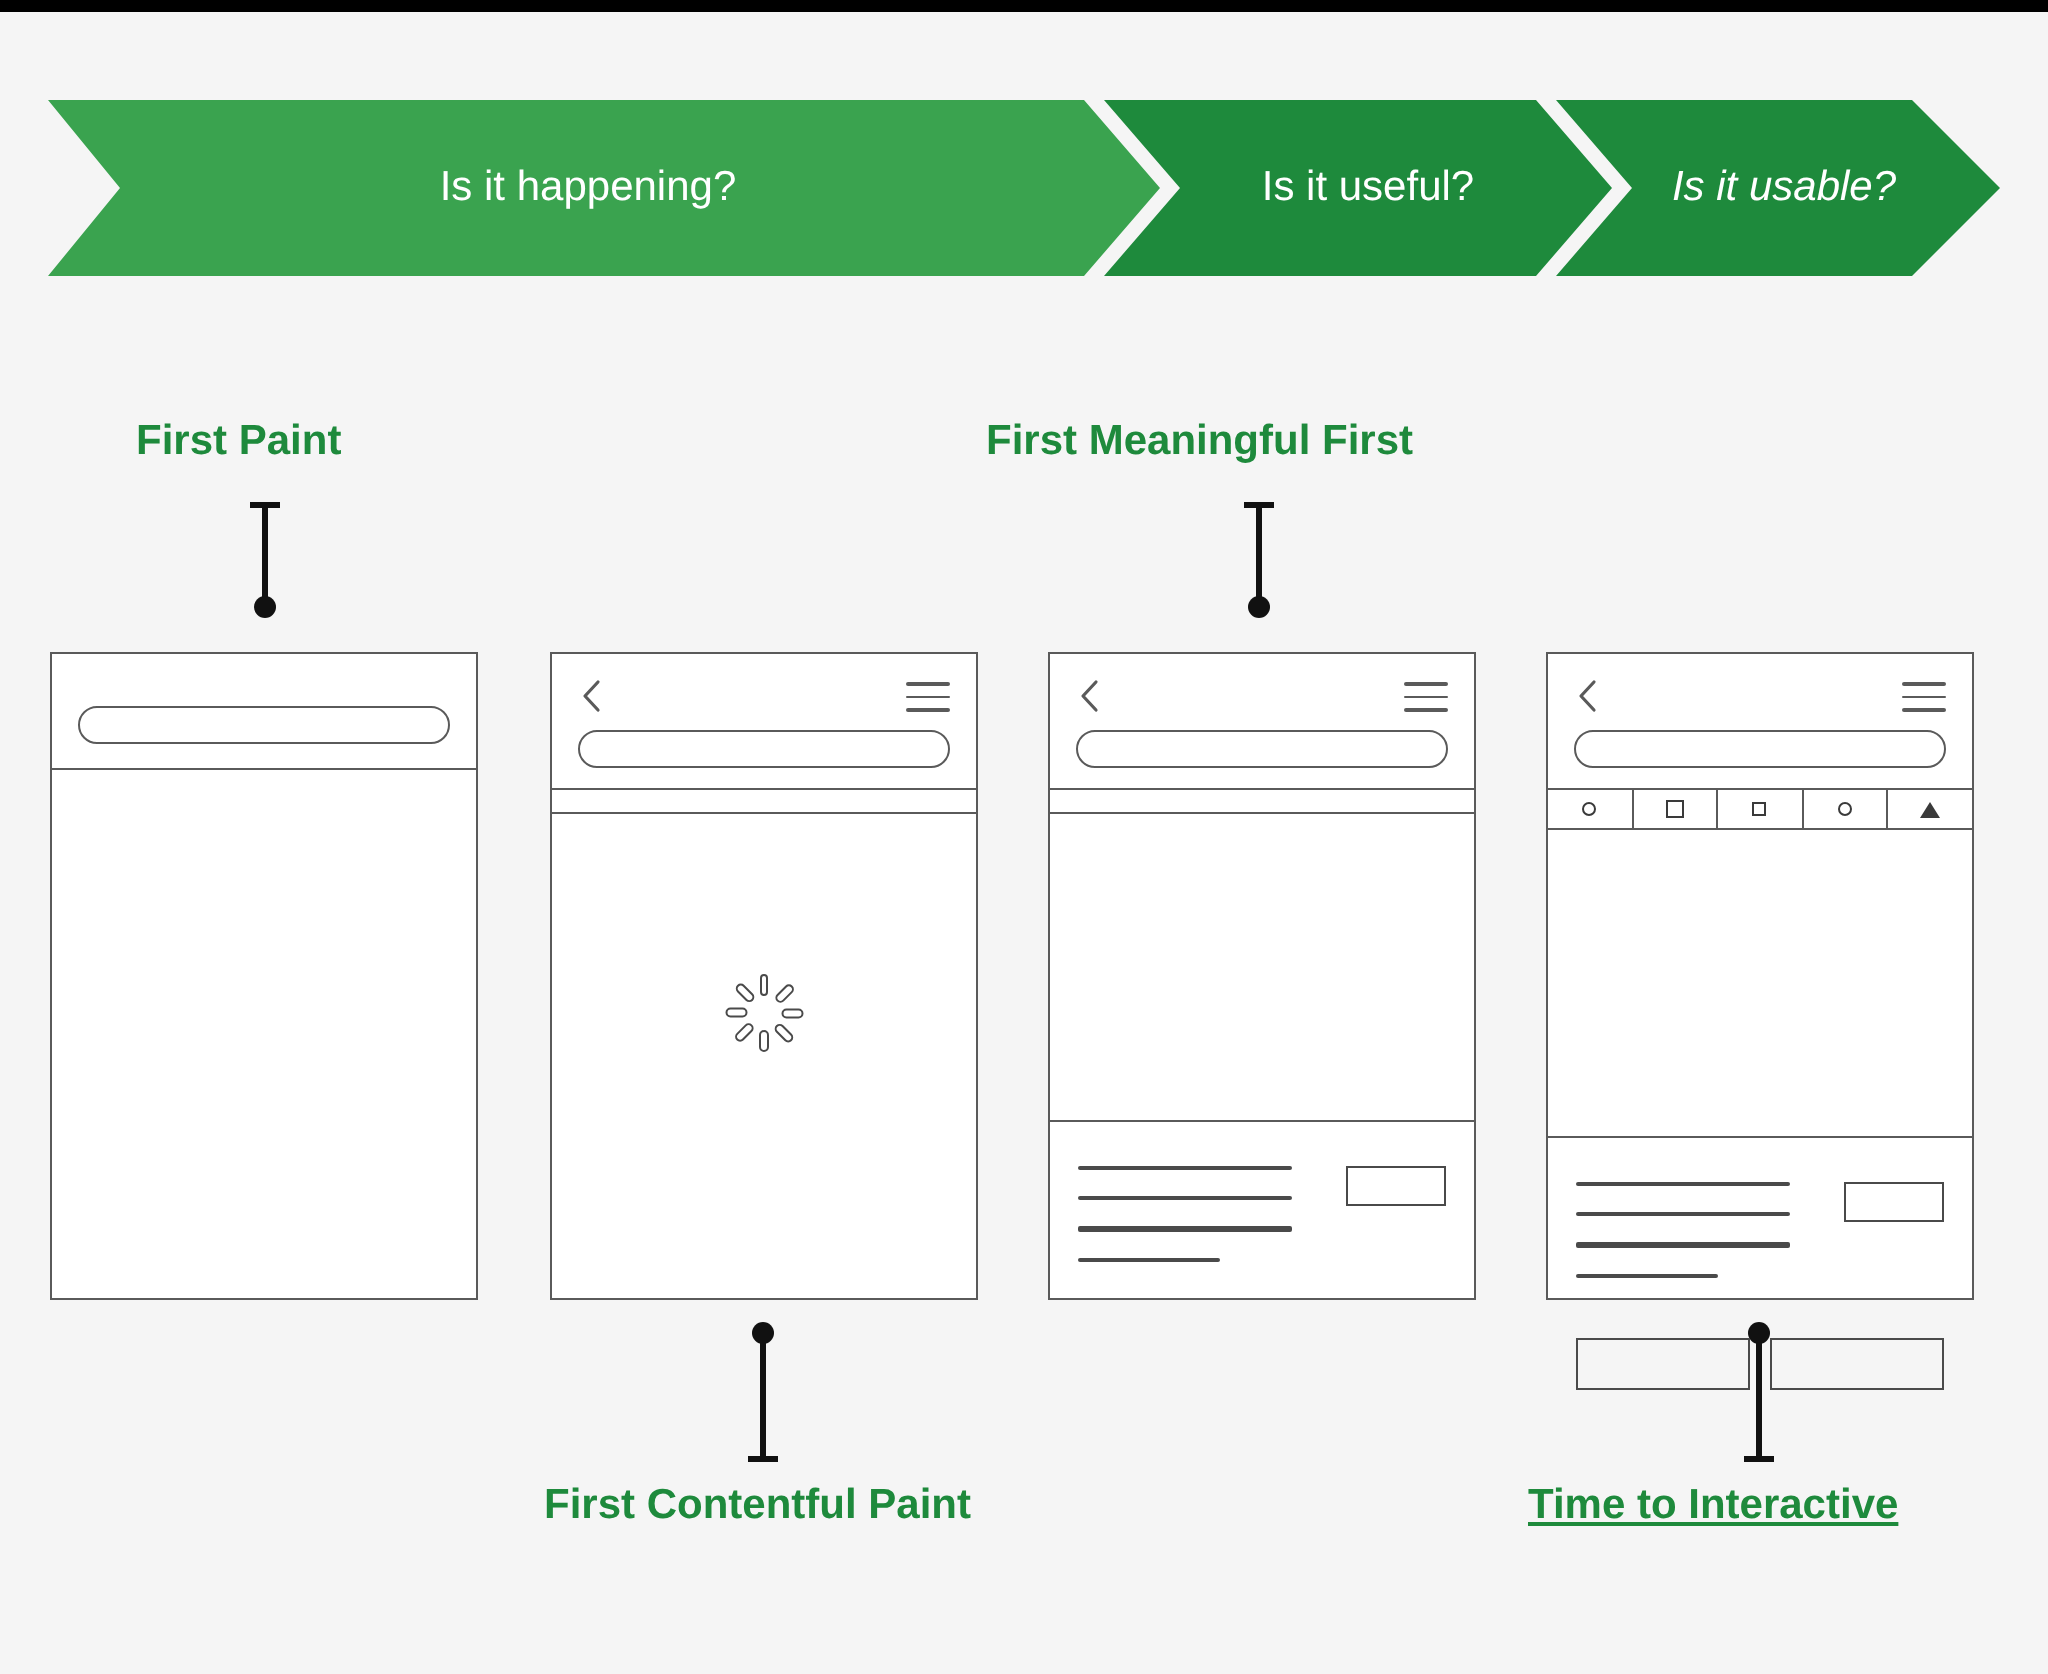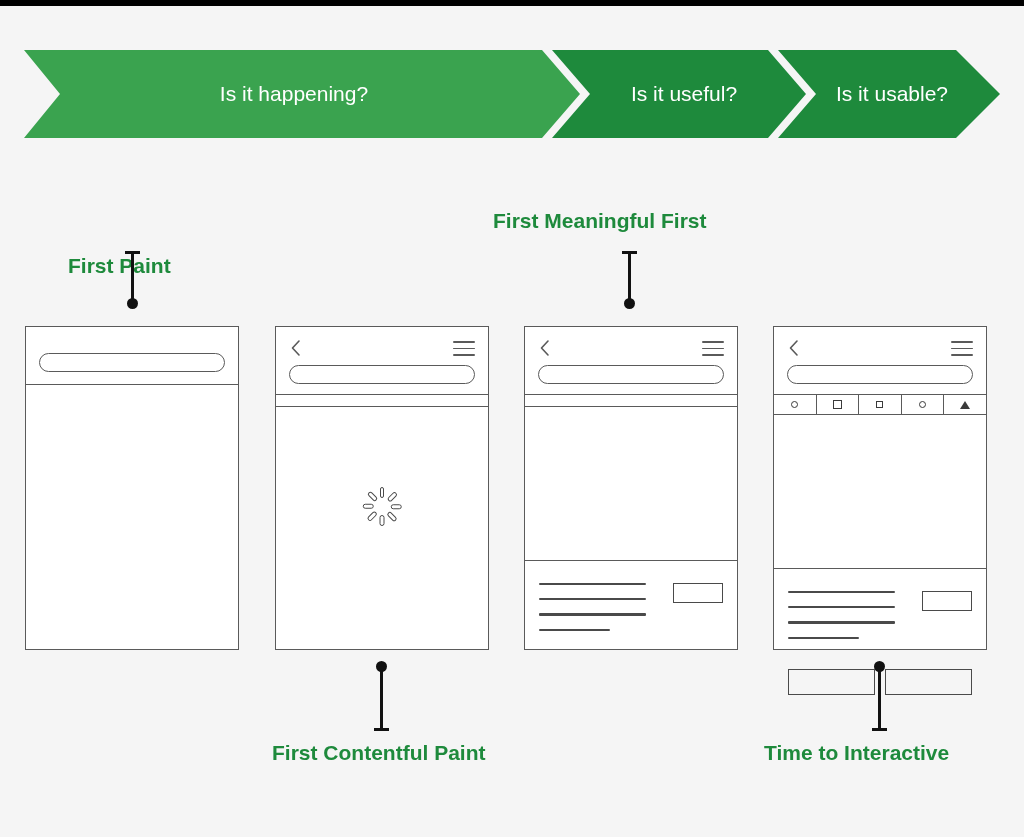--- a/index.html
+++ b/index.html
@@ -42,34 +42,34 @@
     position: absolute;
     color: #ffffff;
     font-size: 21px;
     font-weight: 400;
     white-space: nowrap;
     text-align: center;
     top: 32px;
   }
   .bl-0 { left: 0px;   width: 540px; }
   .bl-1 { left: 540px; width: 240px; }
-  .bl-2 { left: 760px; width: 216px; }
+  .bl-2 { left: 760px; width: 216px; font-style: italic; }
 
   
   .metric-label {
     position: absolute;
     color: #1e8a3c;
     font-size: 21px;
     font-weight: bold;
     white-space: nowrap;
   }
-  .m-fp  { left: 68px;  top: 203px; margin-top: 45px; }
+  .m-fp  { left: 68px;  top: 203px; }
   .m-fmp { left: 493px; top: 203px; }
   .m-fcp { left: 249px; top: 735px; margin-left: 23px; }
-  .m-tti { left: 764px; top: 735px; }
+  .m-tti { left: 764px; top: 735px; text-decoration: underline; }
 
   
   .stem { position: absolute; }
   .stem .line {
     position: absolute;
     left: 50%;
     width: 3px;
     margin-left: -1.5px;
     background: #111111;
     top: 0; bottom: 0;

